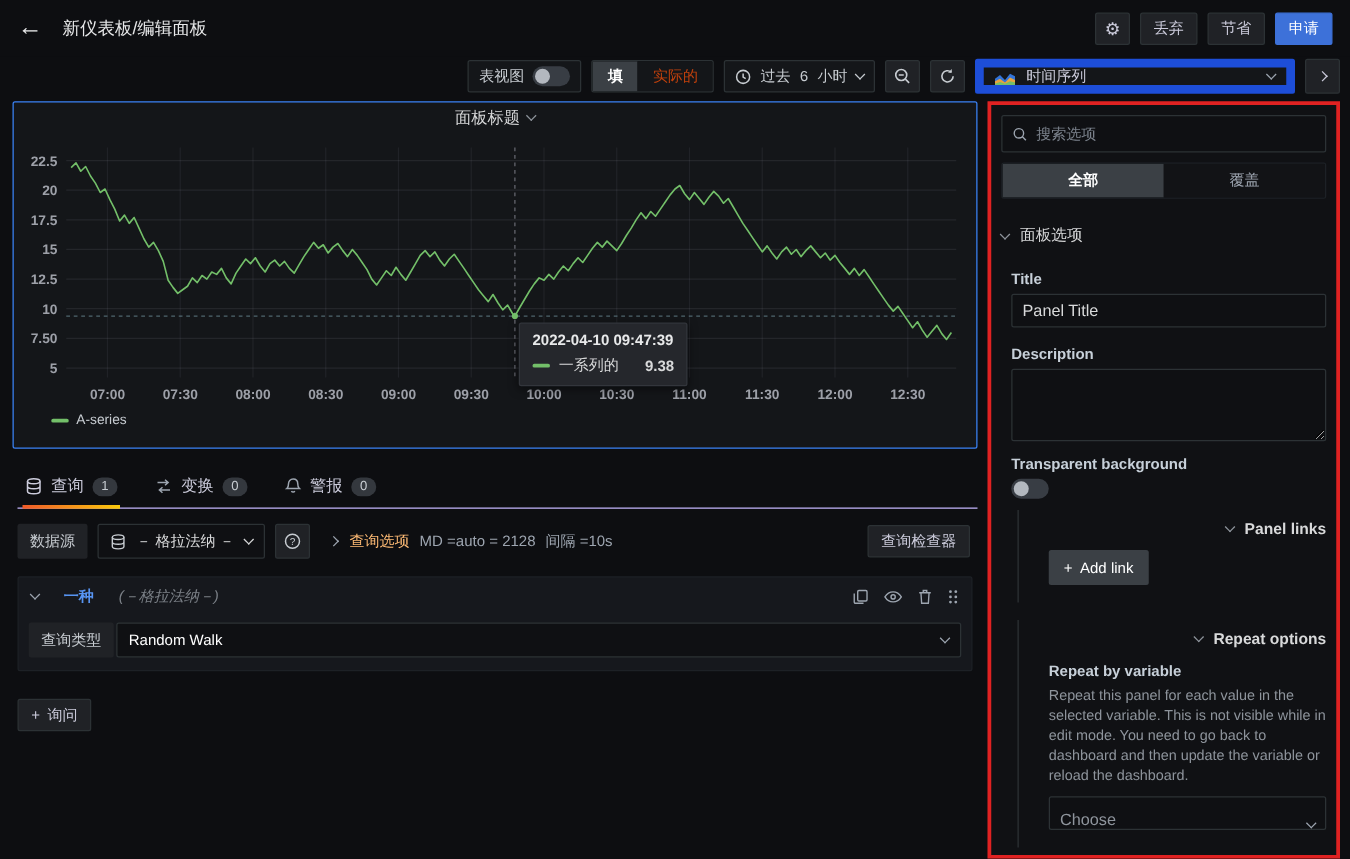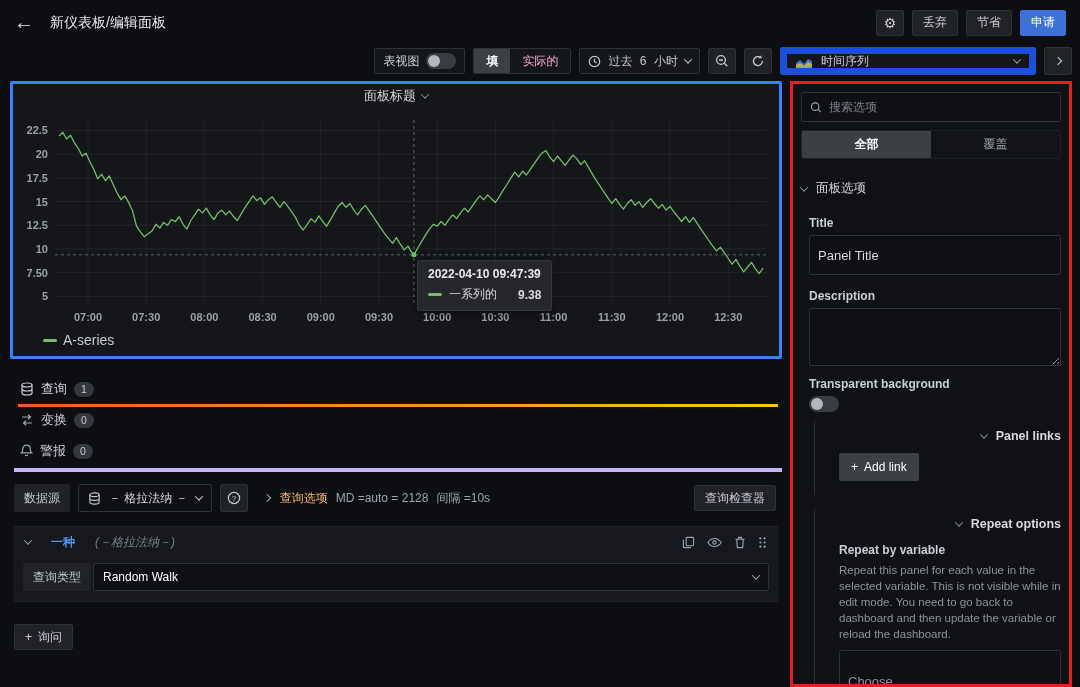--- a/index.html
+++ b/index.html
@@ -15,52 +15,52 @@
     color:#ccccdc; font-size:12px; display:inline-flex; align-items:center; justify-content:center; cursor:pointer; }
   .btn.icononly { width:28px; padding:0; font-size:14px; }
   .btn.primary { background:#3d71d9; border-color:#3d71d9; color:#fff; }
 
   
   .toolbar { height:32px; display:flex; align-items:center; padding:0 8px 0 14px; gap:8px;font-family:Liberation Mono, monospace; }
   .tb-spacer { flex:1; }
   .tb-box { height:26px; border:1px solid #2c3235; background:#141619; border-radius:2px;
     display:inline-flex; align-items:center; padding:0 8px; gap:7px; color:#c7ccd1; }
   .seg { display:inline-flex; height:26px; border:1px solid #2c3235; border-radius:2px; overflow:hidden; }
-  .seg > div { padding:0 12px; display:flex; align-items:center; color:#f9a8d4; cursor:pointer; background:#141619; }
+  .seg > div { padding:0 12px; display:flex; align-items:center; color:#c2410c; cursor:pointer; background:#141619; }
   .seg > div.on { background:#3b4045; color:#fff; font-weight:600; }
   .toggle { width:30px; height:16px; border-radius:9px; background:#383d44; position:relative; cursor:pointer; flex:none; }
   .toggle::after { content:""; position:absolute; left:2px; top:2px; width:12px; height:12px; border-radius:50%; background:#b3b8bf; }
   .cv { display:inline-block; width:6px; height:6px; border-right:1.5px solid currentColor; border-bottom:1.5px solid currentColor; }
   .cv.down { transform:rotate(45deg) translate(-1px,-1px); }
   .cv.right { transform:rotate(-45deg); }
   .viz-picker { width:256px; height:28px; border:7px solid #1d4ed8; background:#141619; border-radius:2px;
     display:flex; align-items:center; padding:0 9px; gap:8px; cursor:pointer; }
   .viz-picker .cv { margin-left:auto; color:#9da5b0; }
   .pane-collapse { width:26px; height:28px; }
 
   
   .main { display:flex; height:610px; }
   .left { width:790px; padding:4px 8px 0 10px; }
 
   
-  .panel { background:#141619; border:3px solid #3b82f6; border-radius:2px; height:278px; position:relative; }
+  .panel { background:#141619; border:1px solid #3b82f6; border-radius:2px; height:278px; position:relative; }
   .panel-title { height:24px; display:flex; align-items:center; justify-content:center; gap:6px;
     color:#d8d9da; font-size:13px; cursor:pointer; }
   .panel-title .cv { color:#8e949c; }
   .chart-wrap { position:relative; margin-left:6px; }
-  .legend { display:flex; align-items:center; gap:6px; margin:0 0 2px 30px; color:#c7ccd1; font-size:14px; }
+  .legend { display:flex; align-items:center; gap:6px; margin:0 0 2px 30px; color:#c7ccd1; font-size:11px; }
   .swatch { width:14px; height:3px; border-radius:2px; background:#73bf69; }
   .ctooltip { position:absolute; left:398px; top:152px; background:#25272c; border:1px solid #33363c;
     border-radius:2px; padding:6px 10px 7px; box-shadow:0 2px 8px rgba(0,0,0,.5); white-space:nowrap; }
   .ctooltip .t { font-weight:700; color:#e8e9ea; margin-bottom:5px; }
   .ctooltip .s { display:flex; align-items:center; gap:7px; color:#d8d9da; }
   .ctooltip .v { font-weight:700; margin-left:14px; }
 
   
-  .qtabs { display:flex; margin:16px 0 0 4px; border-bottom:4px solid #c4b5fd; padding:0 4px;flex-direction:column; }
+  .qtabs { display:flex; gap:26px; margin:16px 0 0 4px; border-bottom:1px solid #c4b5fd; padding:0 4px; }
   .qtab { display:flex; align-items:center; gap:7px; padding:5px 2px 8px; color:#ccccdc; cursor:pointer; position:relative; font-size:13px; }
   .qtab .badge { min-width:20px; height:15px; border-radius:8px; background:#34383e; color:#c7ccd1;
     font-size:10.5px; display:inline-flex; align-items:center; justify-content:center; padding:0 6px; }
   .qtab.active::after { content:""; position:absolute; left:0; right:0; bottom:-1px; height:3px;
     background:linear-gradient(90deg,#f05a28,#fbca0a); }
   .qtab svg { flex:none; }
 
   
   .dsrow { display:flex; align-items:center; gap:8px; margin:12px 0 0 4px; }
   .chip { height:28px; background:#202226; border-radius:2px; display:inline-flex; align-items:center; padding:0 10px; color:#c7ccd1; }
@@ -92,21 +92,21 @@
   .search input::placeholder { color:#7b828c; }
   .opt-tabs { display:flex; margin-top:8px; border:1px solid #1d2126; border-radius:2px; overflow:hidden; }
   .opt-tabs > div { flex:1; height:27px; display:flex; align-items:center; justify-content:center;
     color:#9da5b0; background:#121316; cursor:pointer; }
   .opt-tabs > div.on { background:#3b4045; color:#fff; font-weight:600; }
   .sec { border-bottom:1px solid #1d2126; }
   .sec-hd { display:flex; align-items:center; gap:9px; padding:11px 8px; color:#d8d9da; font-size:12.5px; cursor:pointer; }
   .sec-hd .cv { color:#8e949c; flex:none; }
   .sec-bd { padding:0 8px 10px 16px; }
   .f-label { font-weight:700; color:#c7d0d9; font-size:12px; margin:8px 0 5px; }
-  .f-input { width:100%; height:40px; background:#0f1013; border:1px solid #2c3235; border-radius:2px;
+  .f-input { width:100%; height:27px; background:#0f1013; border:1px solid #2c3235; border-radius:2px;
     color:#d8d9da; padding:0 8px; font-size:13px; outline:none; font-family:inherit; }
   textarea.f-input { height:58px; resize:vertical; padding-top:6px; }
   .subsec { border-left:1px solid #2c3235; margin:6px 0 0 5px; padding-left:10px; }
   .subsec .sec-hd { padding:8px 0; font-weight:600;justify-content:flex-end; }
   .subsec .sec-bd { padding:2px 0 14px 14px; }
   .ghost-btn { height:28px; background:#3b4045; border:none; border-radius:2px; color:#fff;
     padding:0 12px; font-size:12px; cursor:pointer; display:inline-flex; align-items:center; gap:6px; }
   .desc { color:#8e949c; font-size:11.5px; line-height:1.4; margin-bottom:8px; }
   .choose { display:flex; align-items:flex-end; }
   .choose .cv { margin-left:auto; color:#9da5b0; }

